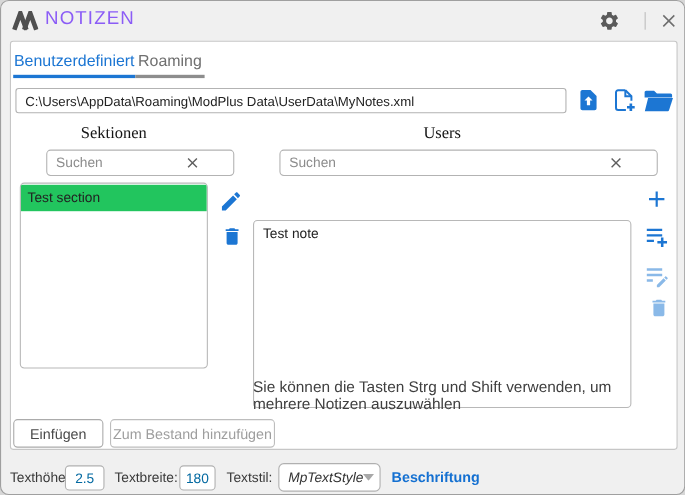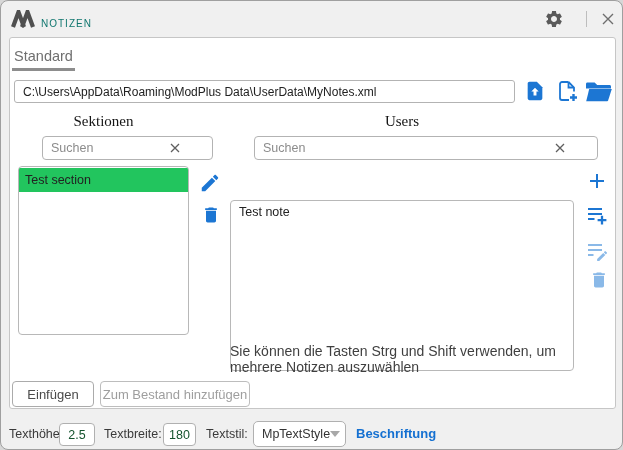--- a/index.html
+++ b/index.html
@@ -4,22 +4,22 @@
 <style>
   * { box-sizing: border-box; margin: 0; padding: 0; }
   html,body { background:#d7d7d7; font-family:"Liberation Sans", sans-serif; }
   .window {
     position:relative; width:623px; height:450px; background:#f0f0f0;
     border:1px solid #9f9f9f; border-radius:8px; overflow:hidden;
   }
   
   .titlebar { position:absolute; left:0; top:0; width:100%; height:36px; }
   .logo { position:absolute; left:10px; top:9px; width:24px; height:18px; }
-  .win-title { position:absolute; left:40px; top:17px; font-size:10px; font-weight:500;
-    color:#0f766e; letter-spacing:1px; }
+  .win-title { position:absolute; left:40px; top:6px; font-size:17px; font-weight:500;
+    color:#8b5cf6; letter-spacing:1px; }
   .tb-btn { position:absolute; top:7px; width:24px; height:22px; background:none; border:none;
     cursor:pointer; display:flex; align-items:center; justify-content:center; }
   .tb-btn.settings { left:541px; }
   .tb-btn.close { left:595px; }
   .tb-sep { position:absolute; left:585px; top:10px; width:1px; height:16px; background:#bdbdbd; }
   
   .panel { position:absolute; left:8px; top:36px; width:607px; height:372px;
     background:#ffffff; border:1px solid #c6c6c6; border-radius:3px; }
   
   .tabs { position:absolute; left:2px; top:7px; display:flex; }
@@ -79,27 +79,27 @@
   
   .btn { position:absolute; top:343px; height:26px; background:#fff; border:1px solid #ababab;
     border-radius:4px; font-family:inherit; font-size:13px; color:#4a4a4a; cursor:pointer; }
   .btn-insert { left:2px; width:82px; }
   .btn-stock { left:90px; width:150px; color:#9e9e9e; border-color:#bdbdbd; cursor:default; }
   
   .footer { position:absolute; left:0; top:408px; width:100%; height:42px; }
   .f-label { position:absolute; top:18px; font-size:12.5px; color:#3a3a3a; }
   .fl-height { left:8px; } .fl-width { left:103px; } .fl-style { left:205px; }
   .f-input { position:absolute; top:14px; height:23px; border:1px solid #b0b0b0; border-radius:4px;
-    font-family:inherit; font-size:12.5px; color:#14532d; text-align:center; outline:none; background:#fff; }
+    font-family:inherit; font-size:12.5px; color:#0369a1; text-align:center; outline:none; background:#fff; }
   .fi-height { left:58px; width:36px; }
   .fi-width { left:162px; width:33px; }
   .f-combo { position:absolute; left:252px; top:12px; width:93px; height:26px; background:#fff;
     border:1px solid #b0b0b0; border-radius:5px; display:flex; align-items:center;
     padding:0 8px; cursor:pointer; }
-  .f-combo .combo-text { font-size:12.5px; color:#333; flex:1; }
+  .f-combo .combo-text { font-size:12.5px; color:#333; flex:1;font-style:italic; }
   .f-link { position:absolute; left:355px; top:17px; background:none; border:none; cursor:pointer;
     font-family:inherit; font-size:13px; font-weight:bold; color:#1470d1; }
   svg { display:block; }
 </style>
 </head>
 <body>
 
 <div class="window">
 
   <div class="titlebar">
@@ -123,22 +123,26 @@
         <svg width="16" height="16" viewBox="0 0 16 16">
           <path d="M3 3 L13 13 M13 3 L3 13" stroke="#6e6e6e" stroke-width="1.4" fill="none"></path>
         </svg>
       </span>
     </button>
   </div>
 
   <div class="panel">
 
     <div class="tabs">
+      <button class="tab active tab-user">
+        <span>Benutzerdefiniert</span>
+        <span class="tab-underline"></span>
+      </button>
       <button class="tab inactive tab-std">
-        <span>Standard</span>
+        <span>Roaming</span>
         <span class="tab-underline"></span>
       </button>
     </div>
 
     <input class="path-input" value="C:\Users\AppData\Roaming\ModPlus Data\UserData\MyNotes.xml" style="">
     <button class="icon-btn ib-upload">
       <span>
         <svg width="22" height="22" viewBox="0 0 24 24">
           <path d="M6 2 C4.9 2 4 2.9 4 4 v16 c0 1.1 .9 2 2 2 h12 c1.1 0 2-.9 2-2 V8 l-6-6 z" fill="#1c76d3"></path>
           <path d="M12 8.5 L16 12.5 H13.6 V17 H10.4 V12.5 H8 Z" fill="#ffffff"></path>

